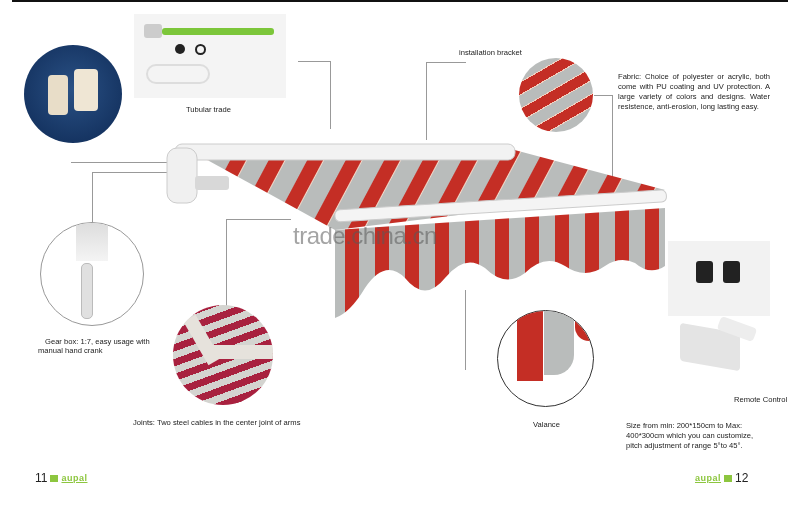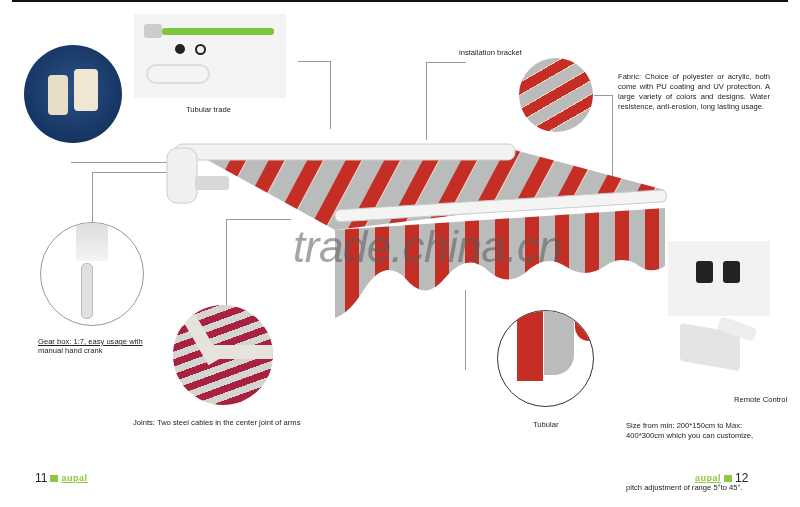--- a/index.html
+++ b/index.html
@@ -7,21 +7,21 @@
   .abs{position:absolute;}
   .topline{left:12px;top:0;width:776px;height:2px;background:#111;}
   .txt{font-size:7.6px;line-height:10px;color:#222;}
   .line{background:#999;}
   .circle{border-radius:50%;overflow:hidden;}
   .stripes-fabric{background:repeating-linear-gradient(-30deg,#c42e25 0 10px,#f2d0c0 10px 11px,#b9bcbb 11px 22px,#f2d0c0 22px 23px);}
   .stripes-joint{background:repeating-linear-gradient(-20deg,#a8213f 0 7px,#d4d4d0 7px 14px);}
   .logo{font-size:9px;color:#8dc63f;letter-spacing:0.5px;text-decoration:underline;font-weight:bold;}
   .sq{width:8px;height:7px;background:#8dc63f;display:inline-block;}
   .pnum{font-size:12px;color:#222;}
-  .wm{font-size:44px;color:rgba(90,90,90,0.55);letter-spacing:-0.5px;font-style:italic;}
+  .wm{font-size:24px;color:rgba(90,90,90,0.55);letter-spacing:-0.5px;}
 </style>
 </head>
 <body>
 
 <div class="abs topline"></div>
 
 <div class="abs circle" style="left:24px;top:45px;width:98px;height:98px;background:radial-gradient(circle at 50% 45%,#2a5185,#163563 70%,#122c52);">
   <div class="abs" style="left:24px;top:30px;width:20px;height:40px;background:#e8ddc8;border-radius:4px;"></div>
   <div class="abs" style="left:50px;top:24px;width:24px;height:42px;background:#efe6d4;border-radius:4px;"></div>
 </div>
@@ -44,21 +44,21 @@
 <div class="abs line" style="left:426px;top:62px;width:40px;height:1px;"></div>
 <div class="abs line" style="left:594px;top:95px;width:18px;height:1px;"></div>
 <div class="abs line" style="left:612px;top:95px;width:1px;height:85px;"></div>
 <div class="abs line" style="left:226px;top:219px;width:65px;height:1px;"></div>
 <div class="abs line" style="left:226px;top:219px;width:1px;height:90px;"></div>
 <div class="abs line" style="left:465px;top:290px;width:1px;height:80px;"></div>
 
 <div class="abs txt" style="left:459px;top:48px;">installation bracket</div>
 
 <div class="abs circle stripes-fabric" style="left:519px;top:58px;width:74px;height:74px;"></div>
-<div class="abs txt" style="left:618px;top:72px;width:152px;text-align:justify;">Fabric: Choice of polyester or acrylic, both come with PU coating and UV protection. A large variety of colors and designs. Water resistence, anti-erosion, long lasting usage.</div>
+<div class="abs txt" style="left:618px;top:72px;width:152px;text-align:justify;">Fabric: Choice of polyester or acrylic, both come with PU coating and UV protection. A large variety of colors and designs. Water resistence, anti-erosion, long lasting easy.</div>
 
 <div class="abs" style="left:165px;top:138px;width:505px;height:190px;">
   <svg width="505" height="190" viewBox="0 0 505 190">
     <defs>
       <pattern id="canopy" patternUnits="userSpaceOnUse" width="34" height="34" patternTransform="rotate(28)">
         <rect width="34" height="34" fill="#b9bcbb"></rect>
         <rect width="14" height="34" fill="#c42e25"></rect>
         <rect x="14" width="1" height="34" fill="#f3d8c8"></rect>
       </pattern>
       <pattern id="valance" patternUnits="userSpaceOnUse" width="30" height="190">
@@ -74,47 +74,47 @@
     <rect x="30" y="38" width="34" height="14" rx="3" fill="#d8d8d8"></rect>
   </svg>
 </div>
 
 <div class="abs wm" style="left:293px;top:222px;">trade.china.cn</div>
 
 <div class="abs circle" style="left:40px;top:222px;width:104px;height:104px;border:1px solid #999;box-sizing:border-box;background:#fff;">
   <div class="abs" style="left:35px;top:0;width:32px;height:38px;background:linear-gradient(#ddd,#f4f4f4);"></div>
   <div class="abs" style="left:40px;top:40px;width:10px;height:54px;background:#e0e0e0;border:1px solid #bbb;border-radius:5px;"></div>
 </div>
-<div class="abs txt" style="left:38px;top:337px;text-decoration:underline;">Gear box: 1:7, easy usage with</div>
+<div class="abs txt" style="left:45px;top:337px;">Gear box: 1:7, easy usage with</div>
 <div class="abs txt" style="left:38px;top:346px;">manual hand crank</div>
 
 <div class="abs circle stripes-joint" style="left:173px;top:305px;width:100px;height:100px;">
   <div class="abs" style="left:22px;top:10px;width:14px;height:50px;background:#e6e2dc;transform:rotate(-30deg);"></div>
   <div class="abs" style="left:40px;top:40px;width:60px;height:14px;background:#e6e2dc;"></div>
 </div>
 <div class="abs txt" style="left:133px;top:418px;">Joints: Two steel cables in the center joint of arms</div>
 
 <div class="abs circle" style="left:497px;top:310px;width:97px;height:97px;border:1px solid #333;box-sizing:border-box;background:#fff;">
   <div class="abs" style="left:19px;top:0;width:26px;height:70px;background:#c42e25;"></div>
   <div class="abs" style="left:46px;top:0;width:30px;height:64px;background:#b9bcbb;border-bottom-right-radius:20px;"></div>
   <div class="abs" style="left:77px;top:0;width:20px;height:30px;background:#c42e25;border-bottom-left-radius:14px;"></div>
 </div>
-<div class="abs txt" style="left:533px;top:420px;">Tubular</div>
+<div class="abs txt" style="left:533px;top:420px;">Valance</div>
 
 <div class="abs" style="left:668px;top:241px;width:102px;height:75px;background:#f2f2f2;">
   <div class="abs" style="left:28px;top:20px;width:17px;height:22px;background:#222;border-radius:3px;"></div>
   <div class="abs" style="left:55px;top:20px;width:17px;height:22px;background:#222;border-radius:3px;"></div>
 </div>
 <div class="abs" style="left:680px;top:328px;width:60px;height:38px;background:#e4e4e4;border-radius:4px;transform:skewY(10deg);"></div>
 <div class="abs" style="left:718px;top:322px;width:38px;height:14px;background:#ededed;border-radius:4px;transform:rotate(20deg);"></div>
 <div class="abs txt" style="left:734px;top:395px;">Remote Control</div>
 
 <div class="abs txt" style="left:626px;top:421px;">Size from min: 200*150cm to Max:</div>
 <div class="abs txt" style="left:626px;top:431px;">400*300cm which you can customize,</div>
-<div class="abs txt" style="left:626px;top:441px;margin-top:42px;">pitch adjustment of range 5°to 45°.</div>
+<div class="abs txt" style="left:626px;top:441px;">pitch adjustment of range 5°to 45°.</div>
 
 <div class="abs" style="left:35px;top:471px;display:flex;align-items:center;gap:3px;">
   <span class="pnum">11</span>
   <span class="sq"></span>
   <span class="logo">aupal</span>
 </div>
 <div class="abs" style="left:695px;top:471px;display:flex;align-items:center;gap:3px;">
   <span class="logo">aupal</span>
   <span class="sq"></span>
   <span class="pnum">12</span>

